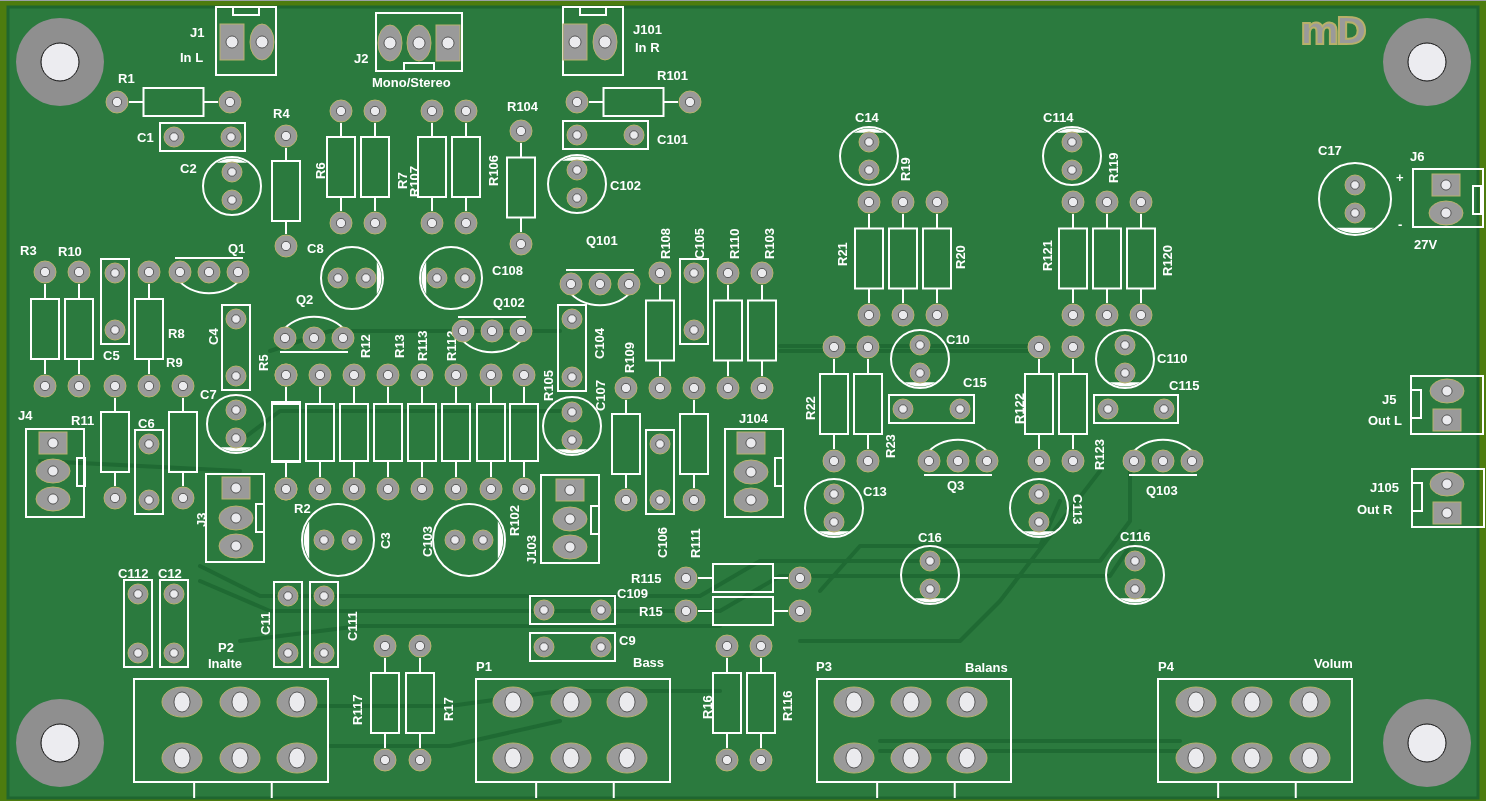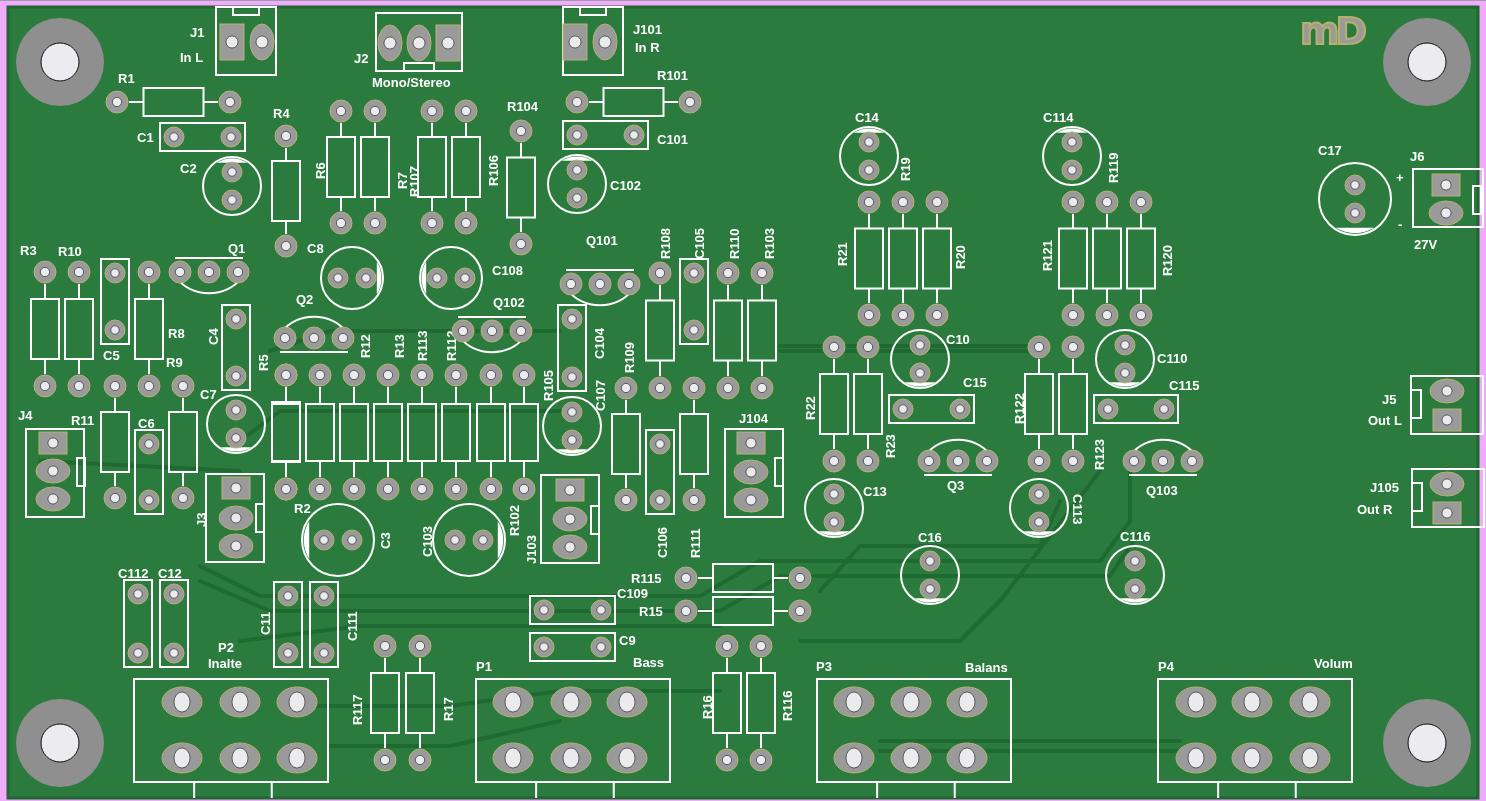--- a/index.html
+++ b/index.html
@@ -1,17 +1,17 @@
 <!DOCTYPE html>
 <html><head>
 <meta charset="utf-8">
 <style>
   html, body { margin:0; padding:0; background:#e9ebee; }
   body { width:1486px; height:801px; overflow:hidden; position:relative; font-family:"Liberation Sans", sans-serif; }
-  #viewport { position:absolute; left:0; top:0; width:1486px; height:801px; background:#f0abfc; border-top:1px solid #9aa0a6; box-sizing:border-box; }
+  #viewport { position:absolute; left:0; top:0; width:1486px; height:801px; background:#4d7c0f; border-top:1px solid #9aa0a6; box-sizing:border-box; }
   #board-svg { position:absolute; left:0; top:0; }
   .silk { fill:none; stroke:#ffffff; stroke-width:2; }
   .silk-text { fill:#ffffff; font-family:"Liberation Sans", sans-serif; font-weight:bold; font-size:13px; }
   .pad-ring { fill:#9a9a9a; stroke:#b8b26e; stroke-width:1; }
   .pad-hole { fill:#ebebee; stroke:#1a1a1a; stroke-width:0.6; }
   .trace { fill:none; stroke:#1f6a33; stroke-width:4; stroke-linecap:round; stroke-linejoin:round; }
   .mount-ring { fill:#8f8f8f; }
   .mount-hole { fill:#ececf0; stroke:#111; stroke-width:1; }
 </style>
 </head>

